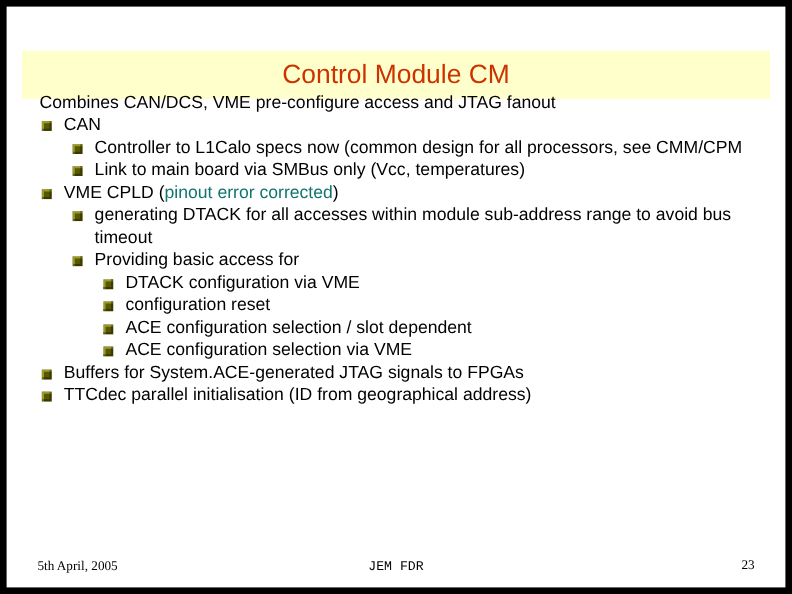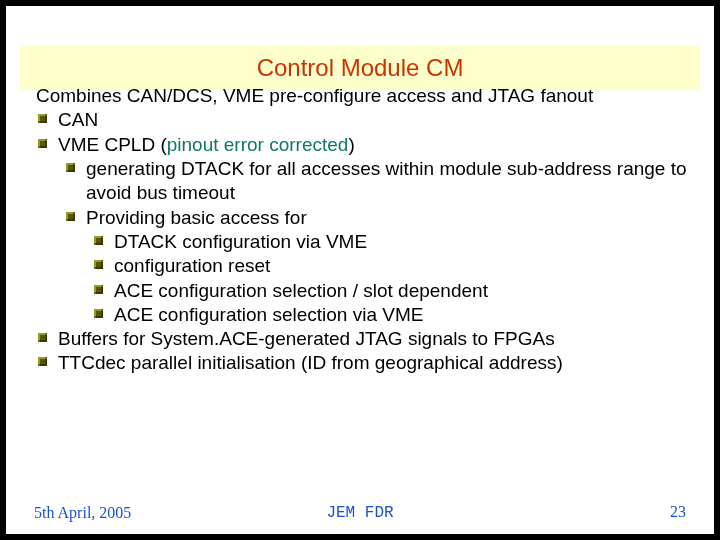--- a/index.html
+++ b/index.html
@@ -29,21 +29,21 @@
     font-weight: 400;
     color: #CC3300;
     font-family: Verdana, sans-serif;
   }
   .body-area {
     position: absolute;
     top: 78px;
     left: 30px;
     right: 26px;
     color: #000;
-    font-size: 19px;
+    font-size: 16px;
     line-height: 1.28;
   }
   .para { margin-bottom: 0; }
   ul { list-style: none; }
   li { position: relative; padding-left: 22px; }
   li::before {
     content: "";
     position: absolute;
     left: 2px;
     top: 6px;
@@ -52,22 +52,22 @@
     background: #585800;
     box-shadow: inset -2px -2px 0 rgba(0,0,0,0.35), inset 2px 2px 0 rgba(255,255,100,0.4);
   }
   ul.lvl1 li { padding-left: 22px; }
   ul.lvl2, ul.lvl3, ul.lvl4 { margin-left: 6px; }
   .pin { color: #0f766e; }
   .footer {
     position: absolute;
     left: 20px; right: 20px; bottom: 12px;
     height: 18px;
-    font-size: 16px;
-    color: #1d4ed8;
+    font-size: 12px;
+    color: #000000;
     font-family: "Times New Roman", Times, serif;
   }
   .footer .date { position: absolute; left: 8px; bottom: 0; font-style: normal; }
   .footer .label { position: absolute; left: 50%; transform: translateX(-50%); bottom: 0; font-family: Liberation Mono, monospace; }
   .footer .num { position: absolute; right: 8px; bottom: 1px; }
 </style>
 </head>
 <body>
 
 <div class="slide">
@@ -76,20 +76,28 @@
     <h1>Control Module CM</h1>
   </div>
 
   <div class="body-area">
     <div class="para">Combines CAN/DCS, VME pre-configure access and JTAG fanout</div>
 
     <ul class="lvl1">
 
       <li>
         <span>CAN</span>
+        <ul class="lvl2">
+          <li>
+            <span>Controller to L1Calo specs now (common design for all processors, see CMM/CPM</span>
+          </li>
+          <li>
+            <span>Link to main board via SMBus only (Vcc, temperatures)</span>
+          </li>
+        </ul>
       </li>
 
       <li>
         <span>VME CPLD (</span><span class="pin">pinout error corrected</span><span>)</span>
         <ul class="lvl2">
           <li>
             <span> generating DTACK for all accesses within module sub-address range to avoid bus timeout</span>
           </li>
           <li>
             <span>Providing basic access for</span>

